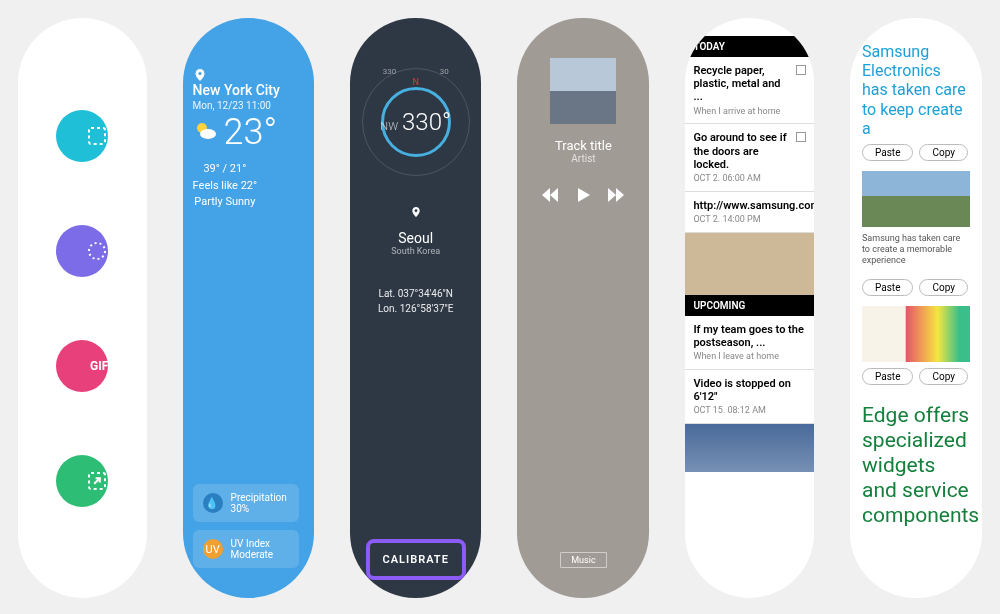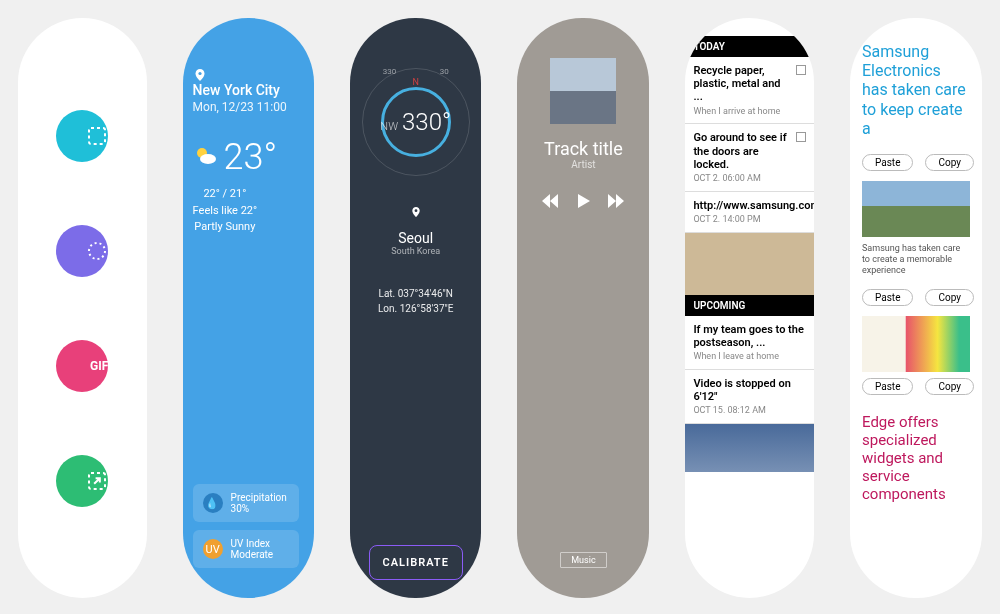--- a/index.html
+++ b/index.html
@@ -9,70 +9,70 @@
 .tools{display:flex;flex-direction:column;align-items:center;justify-content:space-around;padding:60px 0}
 .tool-btn{width:52px;height:52px;border-radius:50%;display:flex;align-items:center;justify-content:flex-end;cursor:pointer}
 .bt-teal{background:#1fbfd8}
 .bt-purple{background:#7c6ce8}
 .bt-red{background:#e8407a}
 .bt-green{background:#2dbd74}
 .gif-txt{color:#fff;font-size:12px;font-weight:bold}
 
 .weather-panel{background:#44a2e6;color:#fff;display:flex;flex-direction:column;align-items:flex-start;padding:50px 10px 30px 10px;text-align:center}
 .wloc{font-size:14px;font-weight:500}
-.wdate{font-size:12px;opacity:0.9;margin-top:2px;margin-bottom:22px}
+.wdate{font-size:10px;opacity:0.9;margin-top:2px;margin-bottom:0}
 .temp{font-size:36px;font-weight:300}
 .temp-row{display:flex;align-items:center;gap:5px}
 .wstats{font-size:11px;line-height:1.5;margin-top:8px}
 .wbox{width:106px;background:rgba(255,255,255,0.15);border-radius:6px;padding:8px 10px;text-align:left;font-size:10px;margin-top:8px;display:flex;align-items:center;gap:8px}
 .wbox .ico{width:20px;height:20px;border-radius:50%;display:flex;align-items:center;justify-content:center;font-size:11px}
 .drop-ico{background:#2a7fc1}
 .uv-ico{background:#f0a030}
 .spacer{flex:1}
 
 .compass-panel{background:#2e3845;color:#fff;display:flex;flex-direction:column;align-items:center;padding:40px 10px 18px 10px;text-align:center}
 .compass{width:108px;height:108px;border-radius:50%;border:1px solid rgba(255,255,255,0.15);position:relative;margin:10px 0;display:flex;align-items:center;justify-content:center}
 .compass-inner{width:70px;height:70px;border-radius:50%;border:3px solid #47b0e0}
 .heading-val{position:absolute;font-size:24px;font-weight:300}
 .heading-dir{font-size:11px;opacity:.7;margin-right:4px}
 .ntick{position:absolute;top:8px;color:#d04040;font-size:9px}
 .c-tick{position:absolute;font-size:8px;opacity:.5}
 .c-loc{font-size:14px;font-weight:450;margin-top:12px}
 .c-country{font-size:9px;opacity:.6}
 .c-coords{font-size:10px;line-height:1.5;margin-top:30px;opacity:.9}
-.calib-btn{border:1px solid #8b5cf6;background:transparent;color:#fff;font-size:11px;font-weight:600;letter-spacing:1px;padding:10px 13px;border-radius:8px;margin-top:auto;cursor:pointer}
+.calib-btn{border:4px solid #8b5cf6;background:transparent;color:#fff;font-size:11px;font-weight:600;letter-spacing:1px;padding:10px 13px;border-radius:8px;margin-top:auto;cursor:pointer}
 
 .music-panel{background:#a09b95;color:#fff;display:flex;flex-direction:column;align-items:center;padding:40px 12px 30px 12px;text-align:center}
 .cover{width:66px;height:66px;background:linear-gradient(180deg,#b8c8d8 50%,#6a7585 50%);margin-bottom:14px}
-.mtitle{font-size:18px}
+.mtitle{font-size:13px}
 .martist{font-size:10px;opacity:.7;margin-bottom:24px}
 .controls{display:flex;gap:18px;margin-bottom:22px}
 .mlists{width:100%;text-align:left}
 .mitem{padding:6px 0;font-size:11px}
 .mitem .sub{font-size:9px;opacity:.7}
 .music-chip{border:1px solid rgba(255,255,255,.5);padding:2px 10px;font-size:9px;border-radius:1px;margin-top:auto}
 
 .tasks-panel{background:#fff;display:flex;flex-direction:column;font-size:11px}
 .thdr{background:#000;color:#fff;font-size:10px;font-weight:600;padding:5px 8px}
 .titem{padding:7px 8px;border-bottom:1px solid #ddd;display:flex;align-items:flex-start;gap:4px}
 .titem .txt{flex:1}
 .ttitle{font-size:11px;font-weight:600;line-height:1.2}
 .tdesc{font-size:9px;color:#888;line-height:1.2;margin-top:2px}
 .timg{height:62px;background:#cdb997}
 .timg2{height:48px;background:linear-gradient(#496a9a,#7790b4)}
 .box-icon{width:10px;height:10px;border:1px solid #999;flex-shrink:0;margin-top:1px}
 
 .clip-panel{display:flex;flex-direction:column;padding:24px 12px;font-size:12px}
-.clip-title{color:#1fa0d8;font-size:16px;line-height:1.2;margin-bottom:10px}
-.chips{display:flex;gap:12px;margin:6px 0 10px 0}
+.clip-title{color:#1fa0d8;font-size:16px;line-height:1.2;margin-bottom:0}
+.chips{display:flex;gap:6px;margin:6px 0 10px 0}
 .chip{border:1px solid #bbb;border-radius:11px;padding:2px 12px;font-size:10px;background:#fff;cursor:pointer}
 .clip-img1{height:56px;background:linear-gradient(#8db5d8 45%,#6a8855 45%)}
 .clip-img2{height:56px;background:linear-gradient(90deg,#f7f3e8 40%,#e8556a 41%,#f5e540 70%,#3abf8a 90%)}
 .clip-txt{font-size:9px;color:#555;line-height:1.25;margin:6px 0}
-.clip-green{color:#be185d;font-size:15px;line-height:1.2;margin-top:8px}
+.clip-green{color:#15803d;font-size:21px;line-height:1.2;margin-top:8px}
 svg{display:block}
 </style>
 </head>
 <body>
 
 <div class="panel tools">
   <div class="tool-btn bt-teal">
     <svg width="22" height="22">
         <rect x="3" y="3" width="16" height="16" fill="none" stroke="#fff" stroke-width="2" stroke-dasharray="3 3" rx="2"></rect>
       </svg>
@@ -101,21 +101,21 @@
   <div class="wloc">New York City</div>
   <div class="wdate">Mon, 12/23 11:00</div>
   <div class="temp-row">
     <svg width="26" height="26">
         <circle cx="9" cy="9" r="5" fill="#ffd23f"></circle>
         <ellipse cx="15" cy="15" rx="8" ry="5" fill="#fff"></ellipse>
       </svg>
     <div class="temp">23°</div>
   </div>
   <div class="wstats">
-    <div>22° / 21°</div>
+    <div>39° / 21°</div>
     <div>Feels like 22°</div>
     <div>Partly Sunny</div>
   </div>
   <div class="spacer"></div>
   <div class="wbox">
     <div class="ico drop-ico">💧</div>
     <div>
       <div>Precipitation</div>
       <div>30%</div>
     </div>

